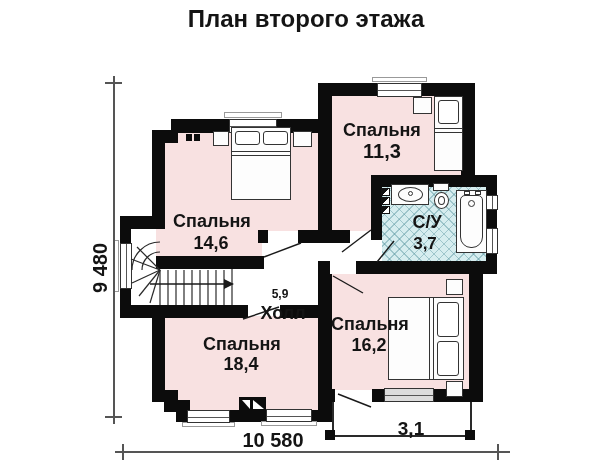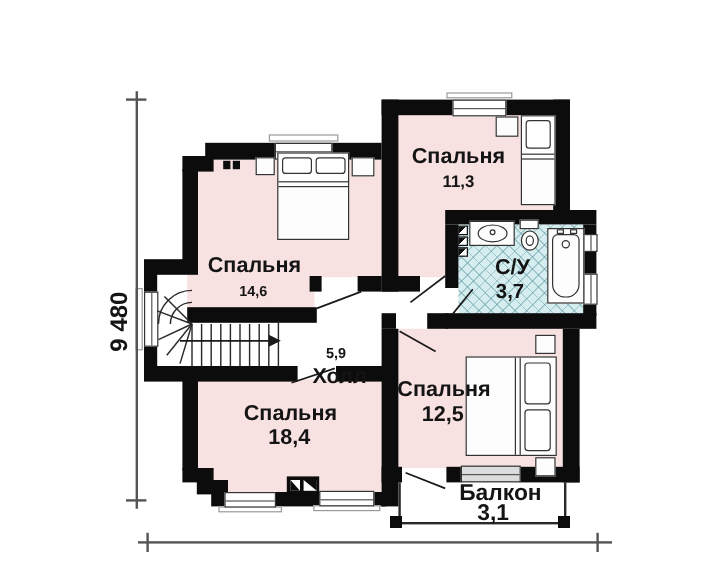--- a/index.html
+++ b/index.html
@@ -25,20 +25,21 @@
   .label{position:absolute;transform:translate(-50%,-50%);font-weight:700;color:#141414;
          white-space:nowrap;line-height:1;}
   .rot{transform:translate(-50%,-50%) rotate(-90deg);}
   svg.lines{position:absolute;left:0;top:0;pointer-events:none;}
 </style>
 </head>
 <body>
 
 <div class="canvas">
 
+  <div class="label" style="left:306px;top:19px;font-size:24px;">План второго этажа</div>
 
   <div class="floor" style="left:163px;top:131px;width:155px;height:100px;"></div>
   <div class="floor" style="left:156px;top:225px;width:106px;height:32px;"></div>
   <div class="floor" style="left:331px;top:95px;width:131px;height:83px;"></div>
   <div class="floor" style="left:331px;top:95px;width:42px;height:136px;"></div>
   <div class="tile" style="left:382px;top:187px;width:104px;height:75px;"></div>
   <div class="floor" style="left:332px;top:274px;width:137px;height:116px;"></div>
   <div class="floor" style="left:165px;top:316px;width:153px;height:95px;"></div>
 
   <div class="wall" style="left:171px;top:119px;width:147px;height:14px;"></div>
@@ -172,36 +173,36 @@
   <div class="vent" style="left:381px;top:197px;"></div>
   <div class="vent" style="left:381px;top:206px;"></div>
 
   <div class="rail" style="left:332px;top:402px;width:2px;height:34px;"></div>
   <div class="rail" style="left:332px;top:435px;width:140px;height:2px;"></div>
   <div class="rail" style="left:470px;top:402px;width:2px;height:35px;"></div>
   <div class="post" style="left:325px;top:430px;width:10px;height:10px;"></div>
   <div class="post" style="left:465px;top:430px;width:10px;height:10px;"></div>
 
   <div class="label" style="left:212px;top:221px;font-size:18px;">Спальня</div>
-  <div class="label" style="left:211px;top:243px;font-size:12px;text-align:center;">14,6</div>
+  <div class="label" style="left:211px;top:243px;font-size:18px;text-align:center;">14,6</div>
   <div class="label" style="left:382px;top:130px;font-size:18px;">Спальня</div>
-  <div class="label" style="left:382px;top:151px;font-size:14px;">11,3</div>
+  <div class="label" style="left:382px;top:151px;font-size:20px;">11,3</div>
   <div class="label" style="left:427px;top:222px;font-size:18px;">С/У</div>
   <div class="label" style="left:425px;top:243px;font-size:17px;">3,7</div>
   <div class="label" style="left:283px;top:273px;font-size:18px;margin-top:40px;">Холл</div>
   <div class="label" style="left:280px;top:294px;font-size:12px;">5,9</div>
   <div class="label" style="left:370px;top:324px;font-size:18px;">Спальня</div>
-  <div class="label" style="left:369px;top:345px;font-size:18px;">12,5</div>
+  <div class="label" style="left:369px;top:345px;font-size:18px;">16,2</div>
   <div class="label" style="left:242px;top:344px;font-size:18px;">Спальня</div>
   <div class="label" style="left:241px;top:364px;font-size:18px;">18,4</div>
-  <div class="label" style="left:417px;top:411px;font-size:19px;">Балкон</div>
   <div class="label" style="left:411px;top:428px;font-size:19px;">3,1</div>
 
   <div class="dim" style="left:113px;top:76px;width:2px;height:348px;"></div>
   <div class="dim" style="left:105px;top:82px;width:17px;height:2px;"></div>
   <div class="dim" style="left:105px;top:416px;width:17px;height:2px;"></div>
   <div class="label rot" style="left:100px;top:268px;font-size:20px;">9 480</div>
 
   <div class="dim" style="left:115px;top:451px;width:395px;height:2px;"></div>
   <div class="dim" style="left:122px;top:444px;width:2px;height:16px;"></div>
   <div class="dim" style="left:497px;top:444px;width:2px;height:16px;"></div>
+  <div class="label" style="left:273px;top:440px;font-size:20px;">10 580</div>
 
 </div>
 
 </body></html>

